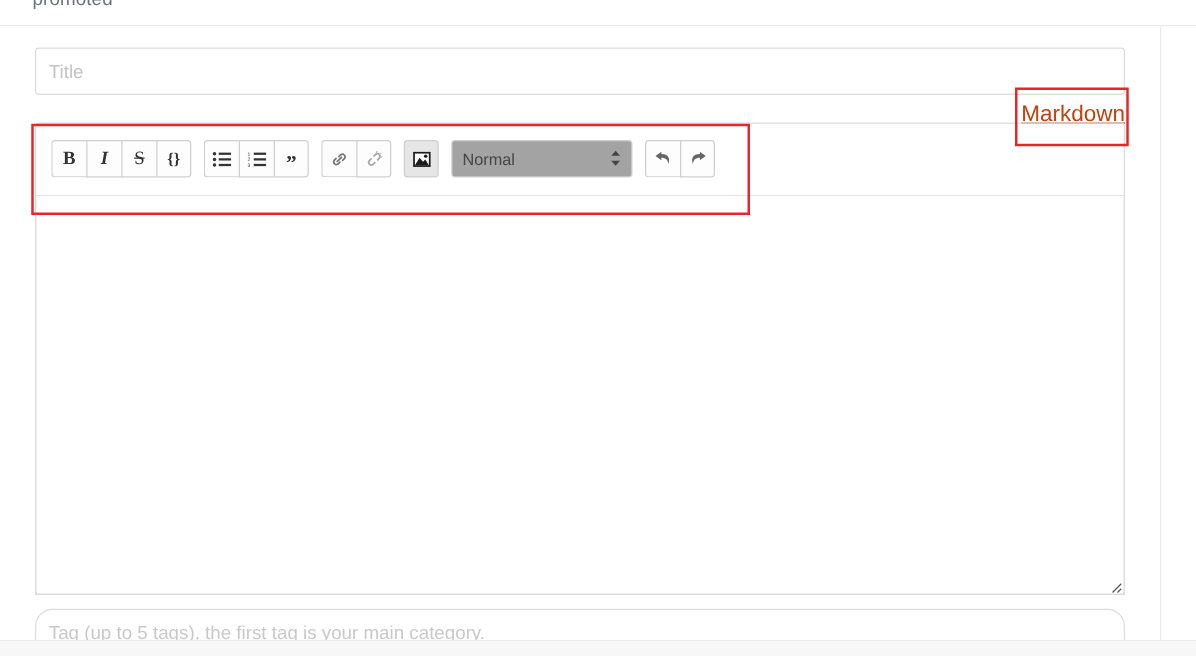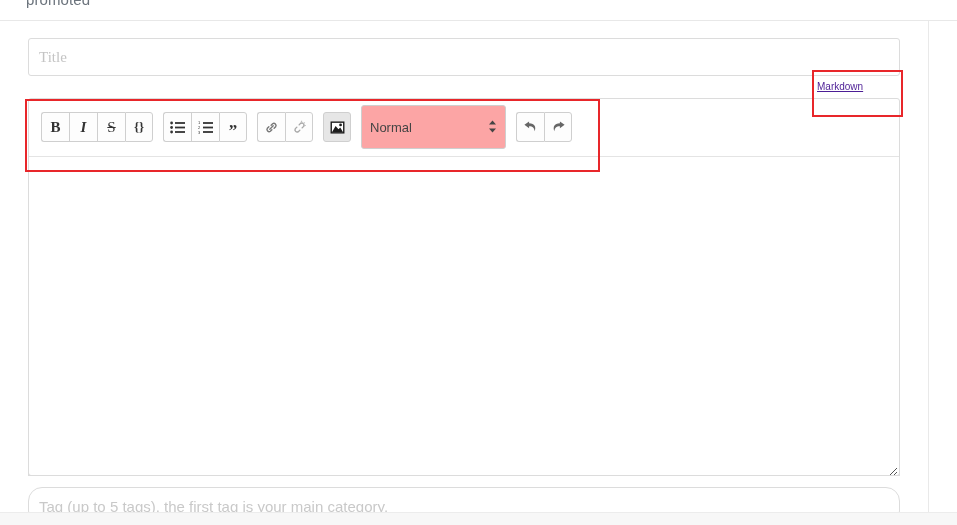--- a/index.html
+++ b/index.html
@@ -48,34 +48,34 @@
   }
 
   
   .title-input {
     position: absolute;
     left: 28px; top: 38px;
     width: 872px; height: 38px;
     border: 1px solid #dcdcdc;
     border-radius: 3px;
     background: #fff;
-    font-family: Liberation Serif, serif;
+    font-family: Liberation Sans, sans-serif;
     font-size: 15px;
     color: #555;
     padding: 16px 10px;
     outline: none;
   }
   .title-input::placeholder { color: #c4c4c4; }
 
   
   .markdown-link {
     position: absolute;
     left: 817px; top: 81px;
-    font-size: 10px;
-    color: #4c1d95;
+    font-size: 18px;
+    color: #c2410c;
     text-decoration: underline;
     cursor: pointer;
     white-space: nowrap;
   }
 
   
   .editor-shell {
     position: absolute;
     left: 28px; top: 98px;
     width: 872px; height: 378px;
@@ -115,24 +115,24 @@
   .btn-group .tb-btn:only-child { border-radius: 3px; border-right-width: 1px; }
   .tb-btn.active { background: #e6e6e6; }
   .tb-btn svg { display: block; }
   .glyph-b { font-weight: bold; font-size: 15px; font-family: "Liberation Serif", serif; }
   .glyph-i { font-style: italic; font-weight: bold; font-size: 15px; font-family: "Liberation Serif", serif; }
   .glyph-s { text-decoration: line-through; font-size: 15px; font-family: "Liberation Serif", serif; }
   .glyph-code { font-size: 13px; font-family: "Liberation Serif", serif; font-weight: bold; }
   .glyph-quote { font-weight: bold; font-size: 17px; line-height: 0.6; padding-top: 8px; font-family: "Liberation Serif", serif; }
 
   .tb-select {
-    width: 145px; height: 44px;
+    width: 145px; height: 30px;
     border: 1px solid #cfcfcf;
     border-radius: 3px;
-    background: #fca5a5;
+    background: #a3a3a3;
     font-family: "Liberation Sans", sans-serif;
     font-size: 13px;
     color: #444;
     padding: 0 8px;
     margin-right: 10px;
     cursor: pointer;
     appearance: none;
     -webkit-appearance: none;
     position: relative;
   }

